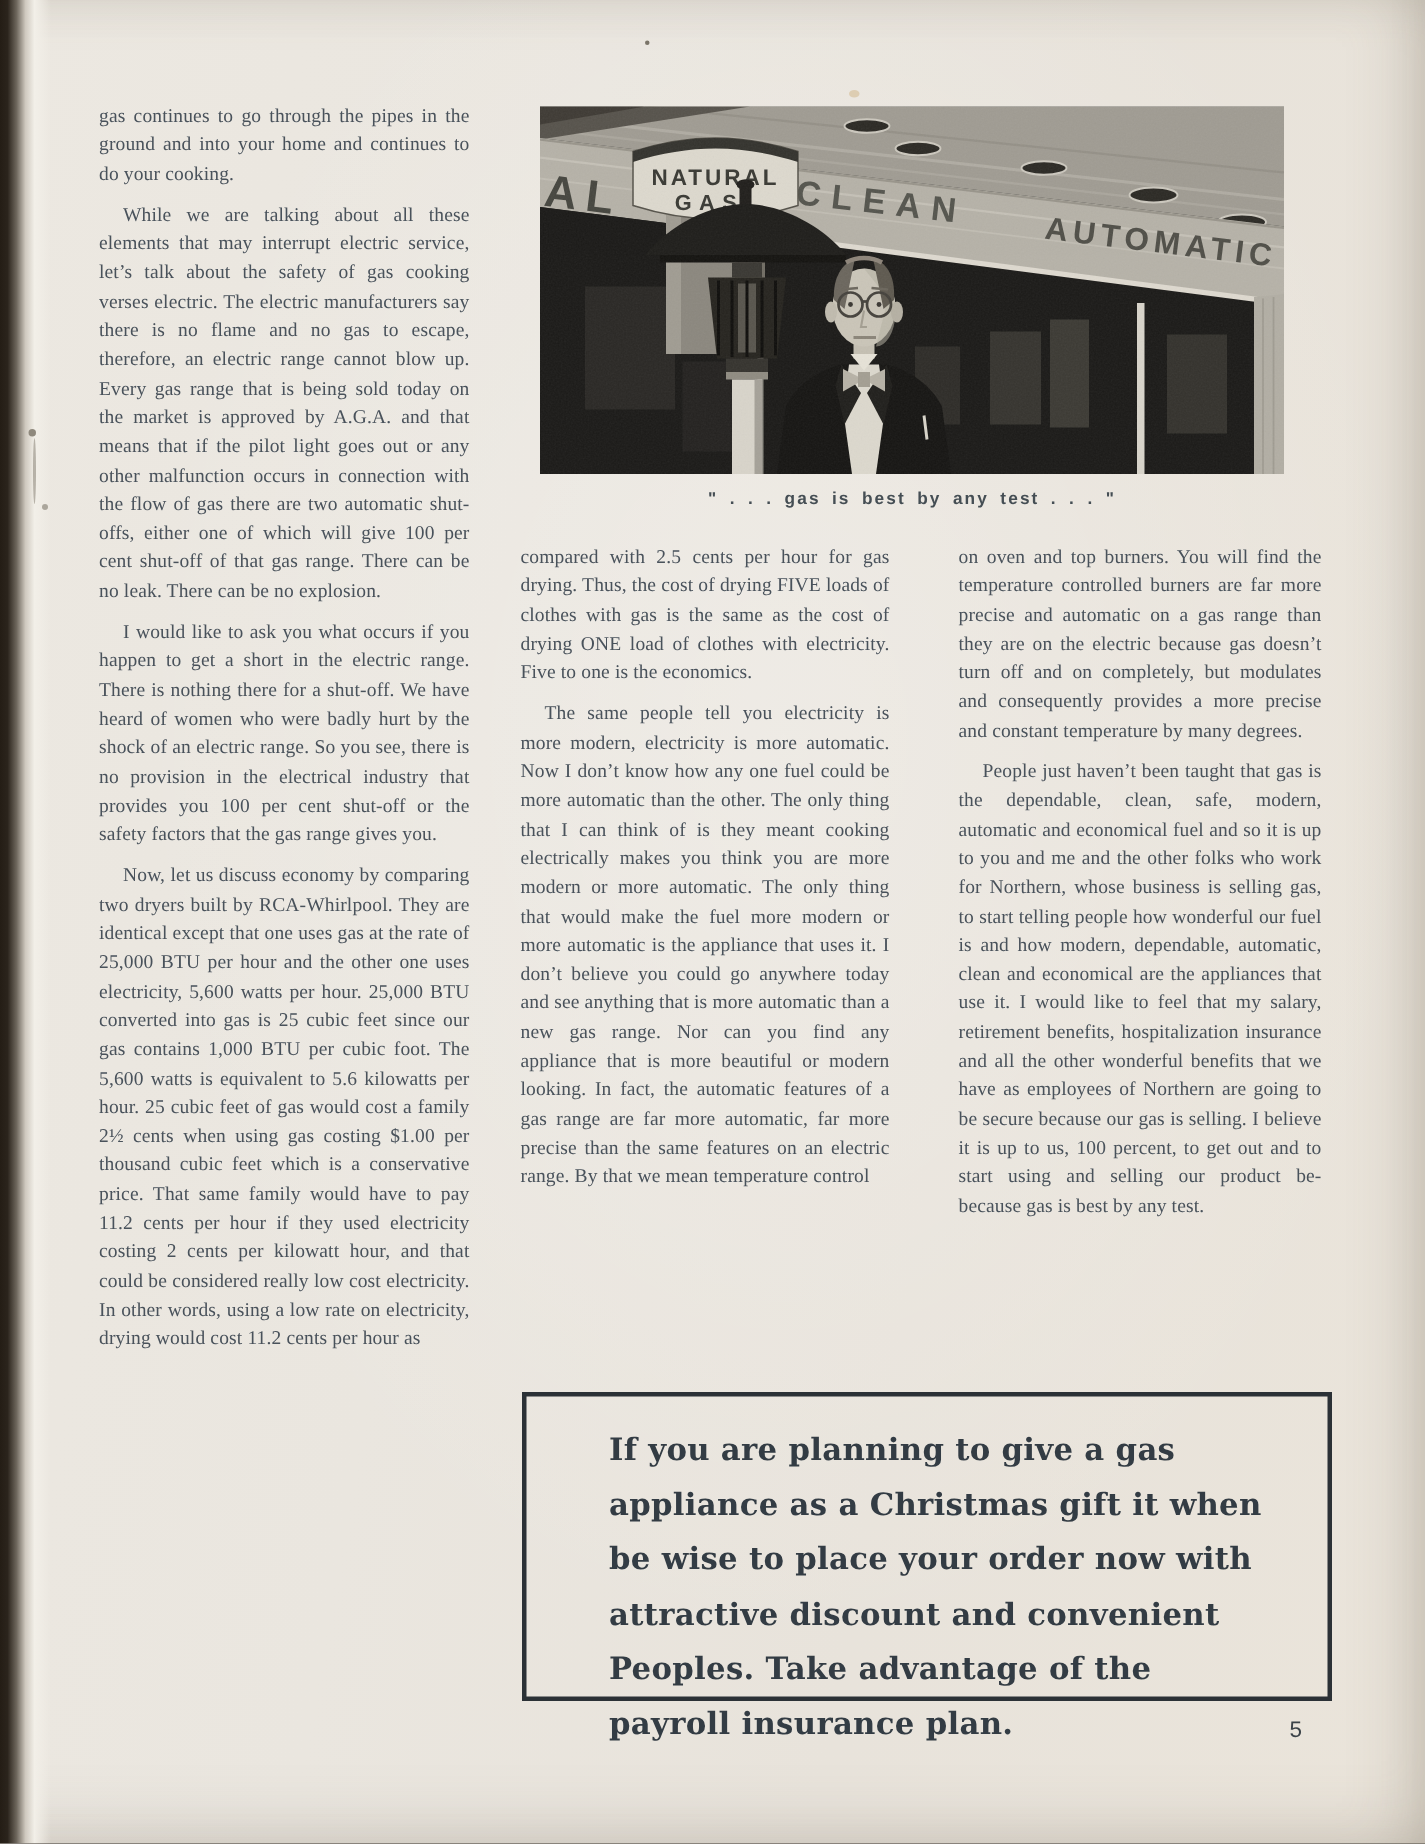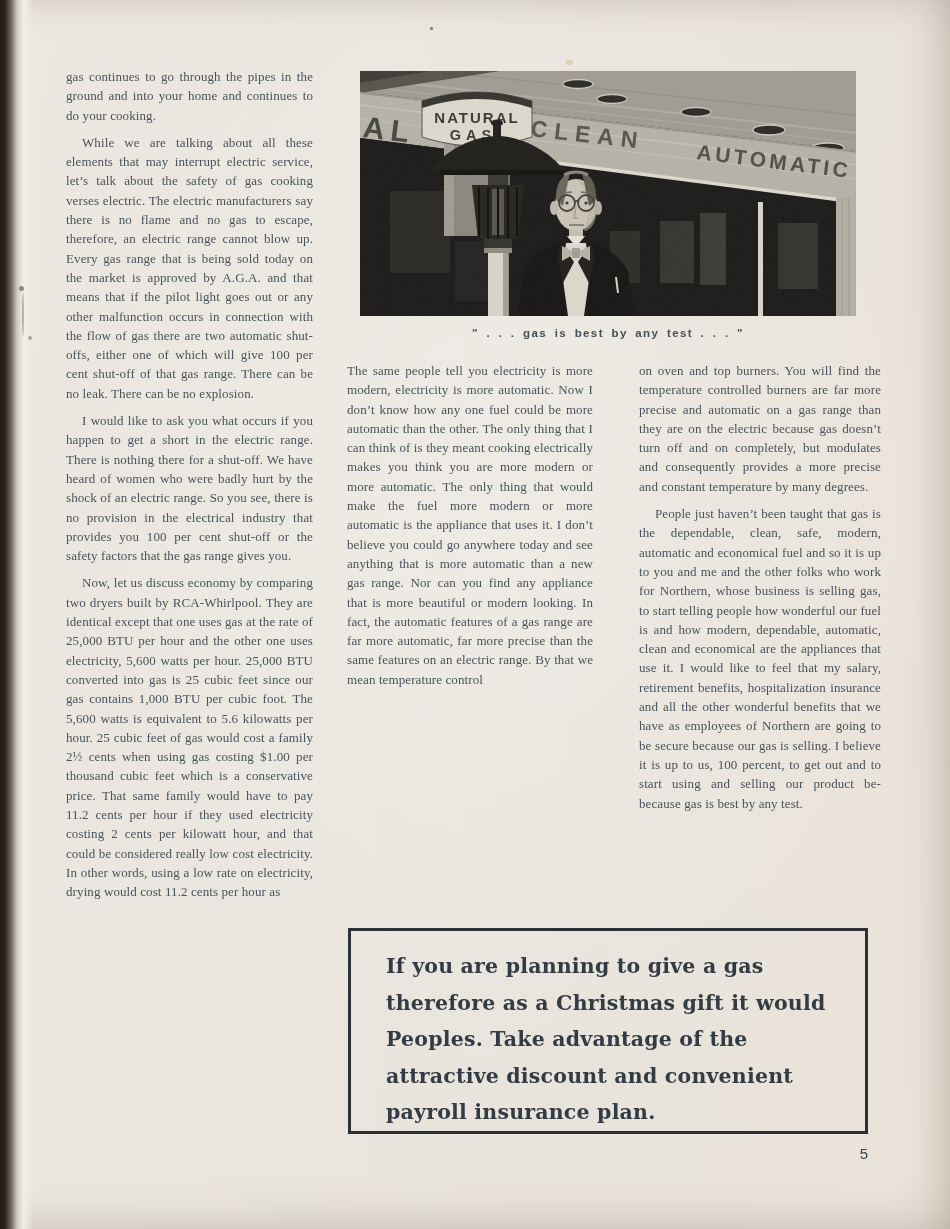--- a/index.html
+++ b/index.html
@@ -31,20 +31,21 @@
   #photo-wrap{position:absolute;left:360px;top:71px;width:496px;height:245px;}
   #photo-wrap svg{display:block;}
   #photo-caption{
     position:absolute;left:360px;top:327px;width:496px;text-align:center;
     font-family:"Liberation Sans", sans-serif;font-weight:bold;
     font-size:11.5px;letter-spacing:1.4px;word-spacing:3px;color:#454e54;
   }
   #promo-box{
     position:absolute;left:348px;top:928px;width:514px;height:200px;
     border:3px solid #2b3136;
+    padding-left:20px;
   }
   #promo-box .inner{
     padding:17px 18px 0 35px;
     font-family:"DejaVu Serif", serif;font-weight:bold;
     font-size:20.5px;line-height:36.6px;letter-spacing:0.2px;color:#333c44;
   }
   #page-number{
     position:absolute;left:836px;top:1145px;width:32px;text-align:right;
     font-family:"Liberation Sans", sans-serif;font-size:15px;color:#3c4349;
   }
@@ -185,33 +186,35 @@
         <path d="M256,206 L258,222" stroke="#d8d4c9" stroke-width="2"></path>
       </g>
 
       <rect x="0" y="0" width="496" height="245" filter="url(#grain)" opacity="0.07"></rect>
     </svg>
   </div>
 
   <div id="photo-caption">" . . . gas is best by any test . . . "</div>
 
   <div id="col-mid" class="col">
+      <p>compared with 2.5 cents per hour for gas drying.  Thus, the cost of drying FIVE loads of clothes with gas is the same as the cost of drying ONE load of clothes with electricity.  Five to one is the economics.</p>
       <p>The same people tell you electricity is more modern, electricity is more automatic.  Now I don’t know how any one fuel could be more automatic than the other.  The only thing that I can think of is they meant cooking electrically makes you think you are more modern or more automatic.  The only thing that would make the fuel more modern or more automatic is the appliance that uses it.  I don’t believe you could go anywhere today and see anything that is more automatic than a new gas range.  Nor can you find any appliance that is more beautiful or modern looking. In fact, the automatic features of a gas range are far more automatic, far more precise than the same features on an electric range.  By that we mean temperature control</p>
     </div>
 
   <div id="col-right" class="col">
       <p>on oven and top burners.  You will find the temperature controlled burners are far more precise and automatic on a gas range than they are on the electric because gas doesn’t turn off and on completely, but modulates and consequently provides a more precise and constant temperature by many degrees.</p>
       <p>People just haven’t been taught that gas is the dependable, clean, safe, modern, automatic and economical fuel and so it is up to you and me and the other folks who work for Northern, whose business is selling gas, to start telling people how wonderful our fuel is and how modern, dependable, automatic, clean and economical are the appliances that use it.  I would like to feel that my salary, retirement benefits, hospitalization insurance and all the other wonderful benefits that we have as employees of Northern are going to be secure because our gas is selling.  I believe it is up to us, 100 percent, to get out and to start using and selling our product be-because gas is best by any test.</p>
     </div>
 
   <div id="promo-box">
     <div class="inner">
         <div>If you are planning to give a gas</div>
-        <div>therefore as a Christmas gift it would</div>
+        <div>appliance as a Christmas gift it when</div>
+        <div>be wise to place your order now with</div>
+        <div>attractive discount and convenient</div>
         <div>Peoples.  Take advantage of the</div>
-        <div>attractive discount and convenient</div>
         <div>payroll insurance plan.</div>
       </div>
   </div>
 
   <div id="page-number">5</div>
 
 </div>
 
 </body></html>

